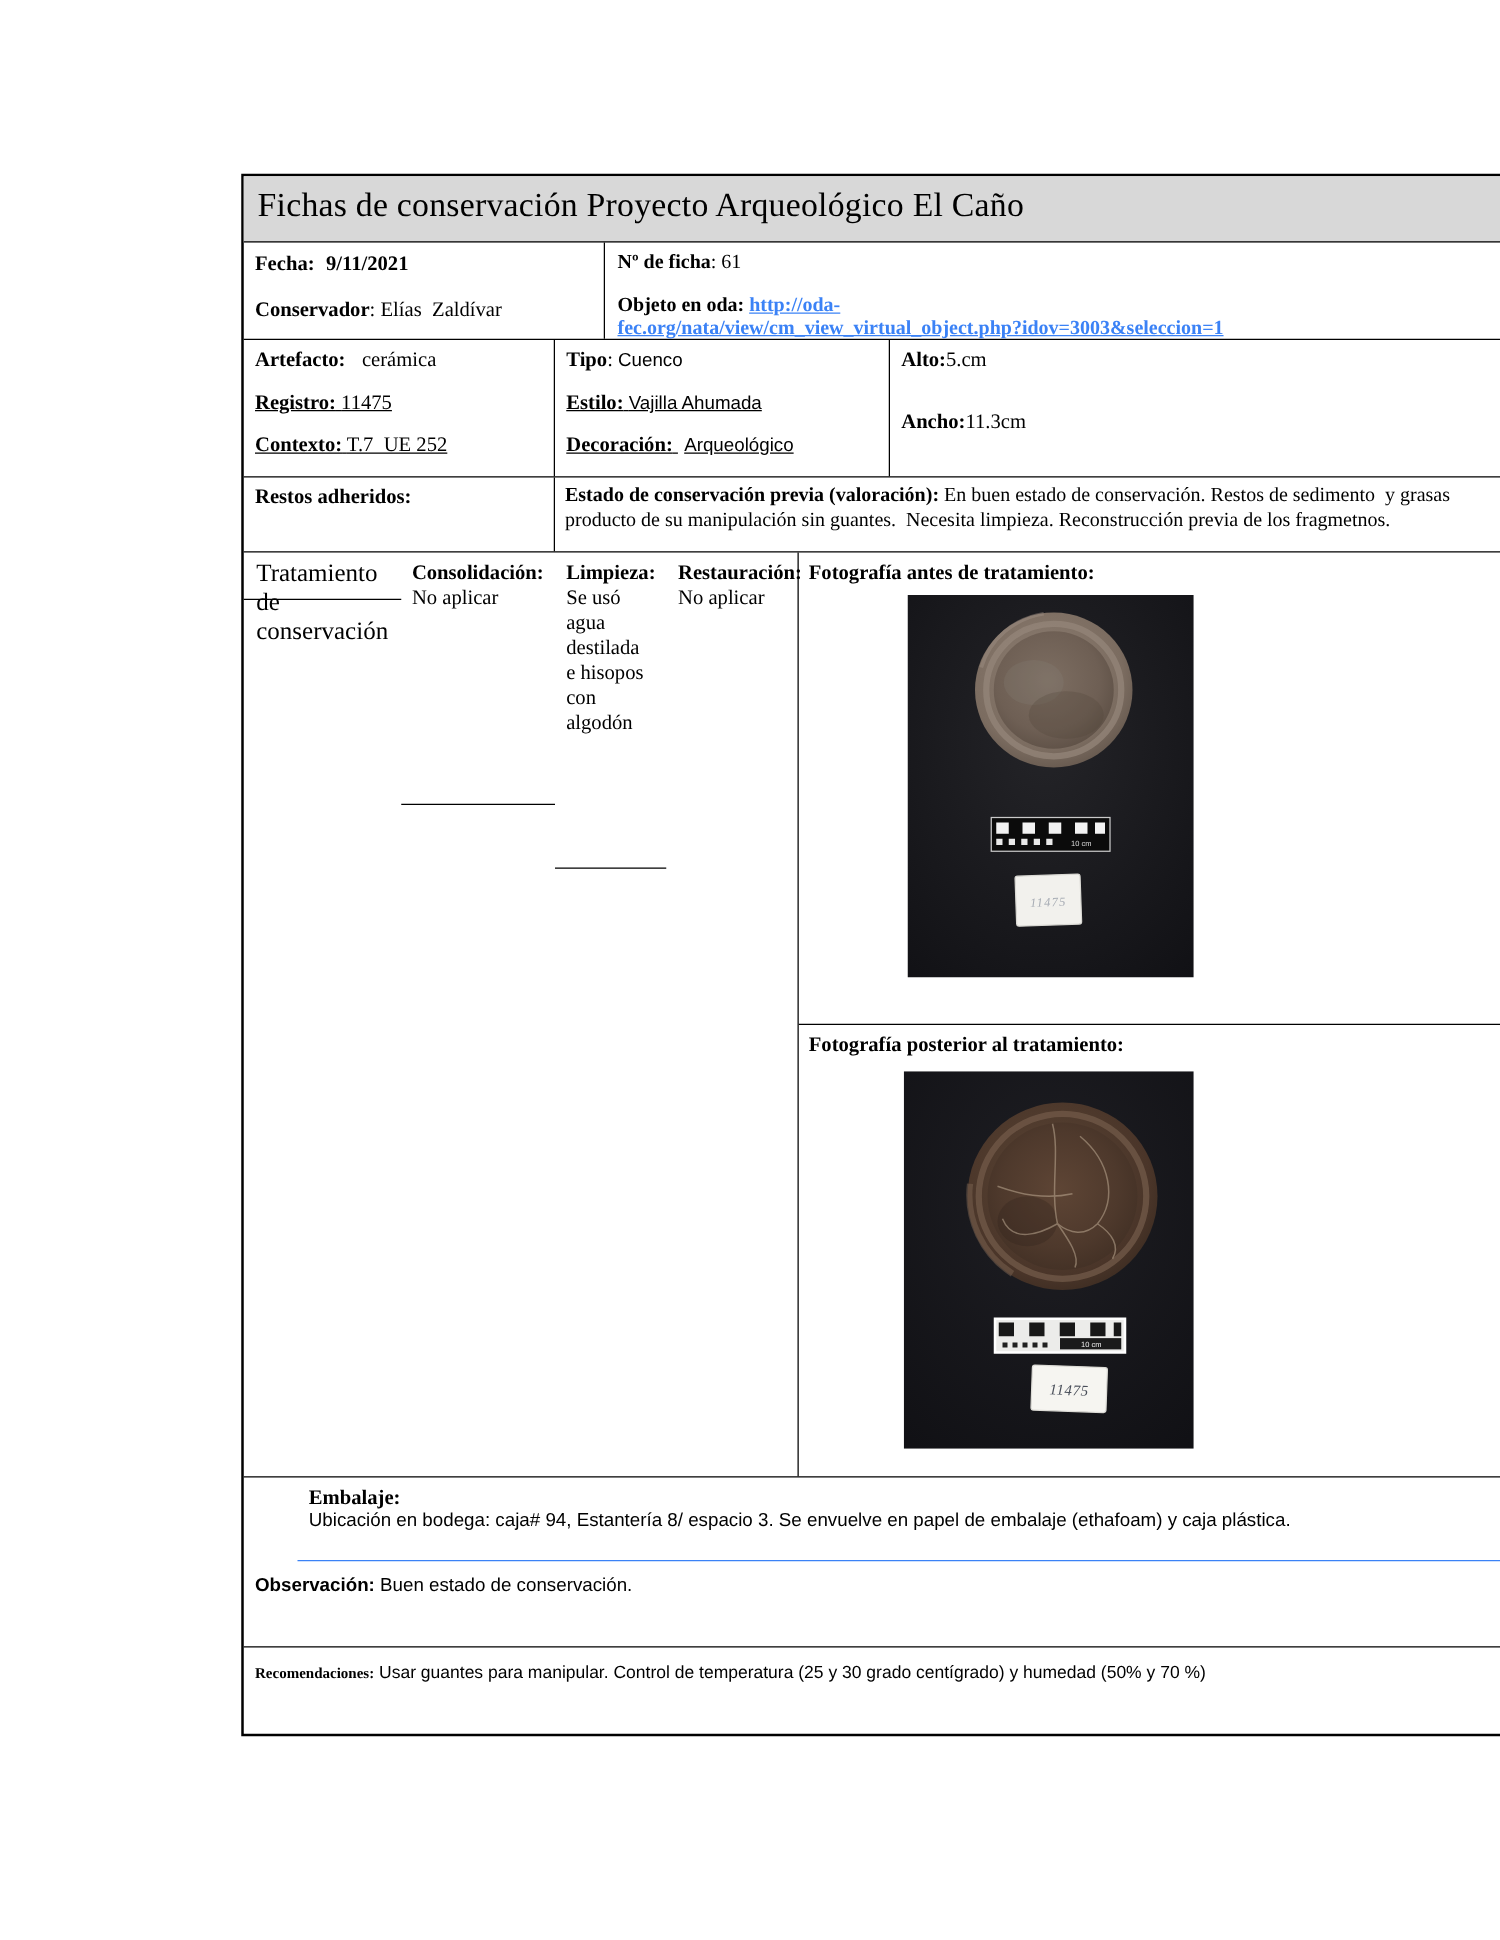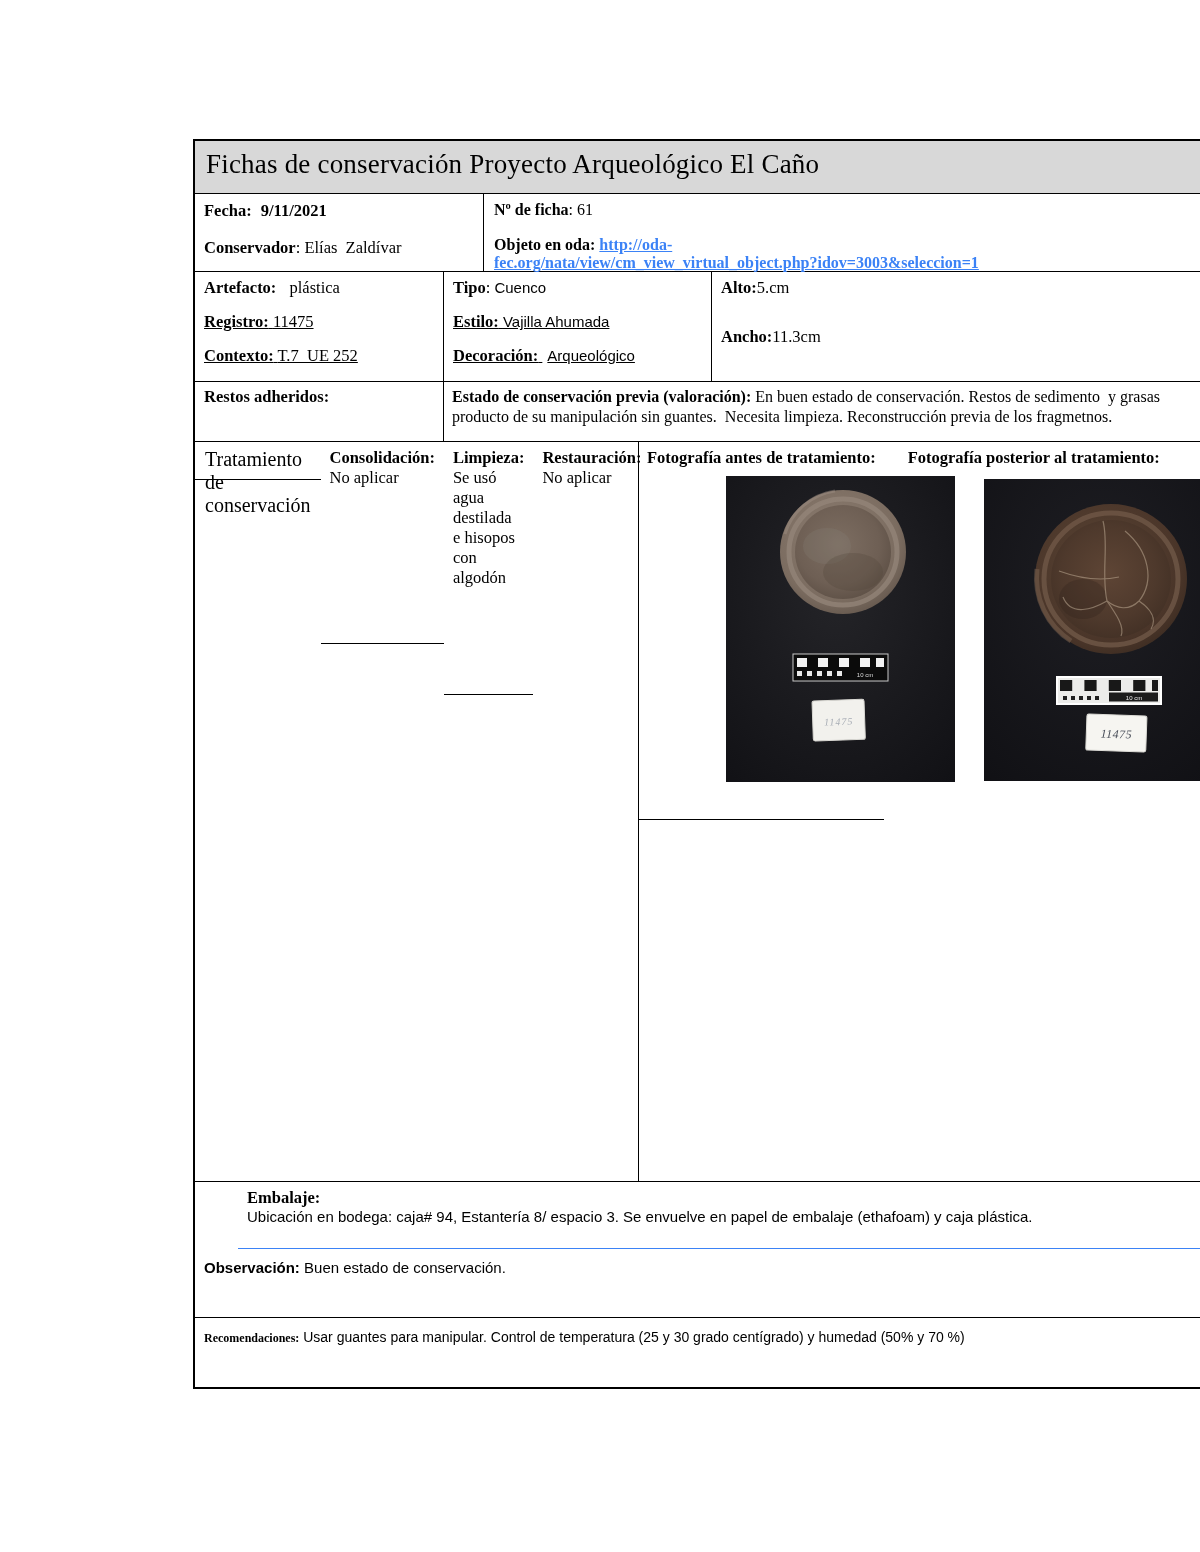--- a/index.html
+++ b/index.html
@@ -28,21 +28,21 @@
   .cellD1 { width:249px; border-right:1px solid #000; padding:5px 9px; }
   .cellD2 { flex:1; padding:5px 8px; font-size:16px; line-height:1.24; }
 
   .rowE { height:740px; display:flex; border-bottom:1px solid #000; }
   .colTrat { width:444px; border-right:1px solid #000; display:flex; flex-direction:row; }
   .tratHeader { height:38px; border-bottom:1px solid #000; padding:6px 10px; font-size:20px; }
   .boxConsolidacion { height:202px; border-bottom:1px solid #000; padding:6px 9px; }
   .boxLimpieza { height:253px; border-bottom:1px solid #000; padding:6px 9px; }
   .boxRestauracion { flex:1; padding:6px 9px; }
 
-  .colFotos { flex:1; display:flex; flex-direction:row;gap:16px; }
+  .colFotos { flex:1; display:flex; flex-direction:column; }
   .fotoAntes { height:378px; border-bottom:1px solid #000; position:relative; padding:6px 8px; }
   .fotoDespues { flex:1; position:relative; padding:6px 8px; }
   .photo1 { position:absolute; left:87px; top:34px; }
   .photo2 { position:absolute; left:84px; top:37px; }
 
   .rowF { height:67px; border-bottom:1px solid #3b82f6; padding:6px 9px;margin-left:43px; }
   .rowG { height:69px; border-bottom:1px solid #000; padding:9px 9px; }
   .rowH { height:69px; padding:9px 9px; }
 
   
@@ -86,21 +86,21 @@
         <b>Objeto en oda:</b>
         <a class="link" href="#"><span>http://oda-</span><span class="blk">fec.org/nata/view/cm_view_virtual_object.php?idov=3003&amp;seleccion=1</span></a>
       </p>
     </div>
   </div>
 
   <div class="rowC">
     <div class="cellC1">
       <p>
         <b>Artefacto:</b>
-        <span style="margin-left:9px">plástica</span>
+        <span style="margin-left:9px">cerámica</span>
       </p>
       <p class="gap35">
         <b>Registro:</b>
         <span>11475</span>
       </p>
       <p class="gap35">
         <b>Contexto:</b>
         <span class="pre">T.7  UE 252</span>
       </p>
     </div>

